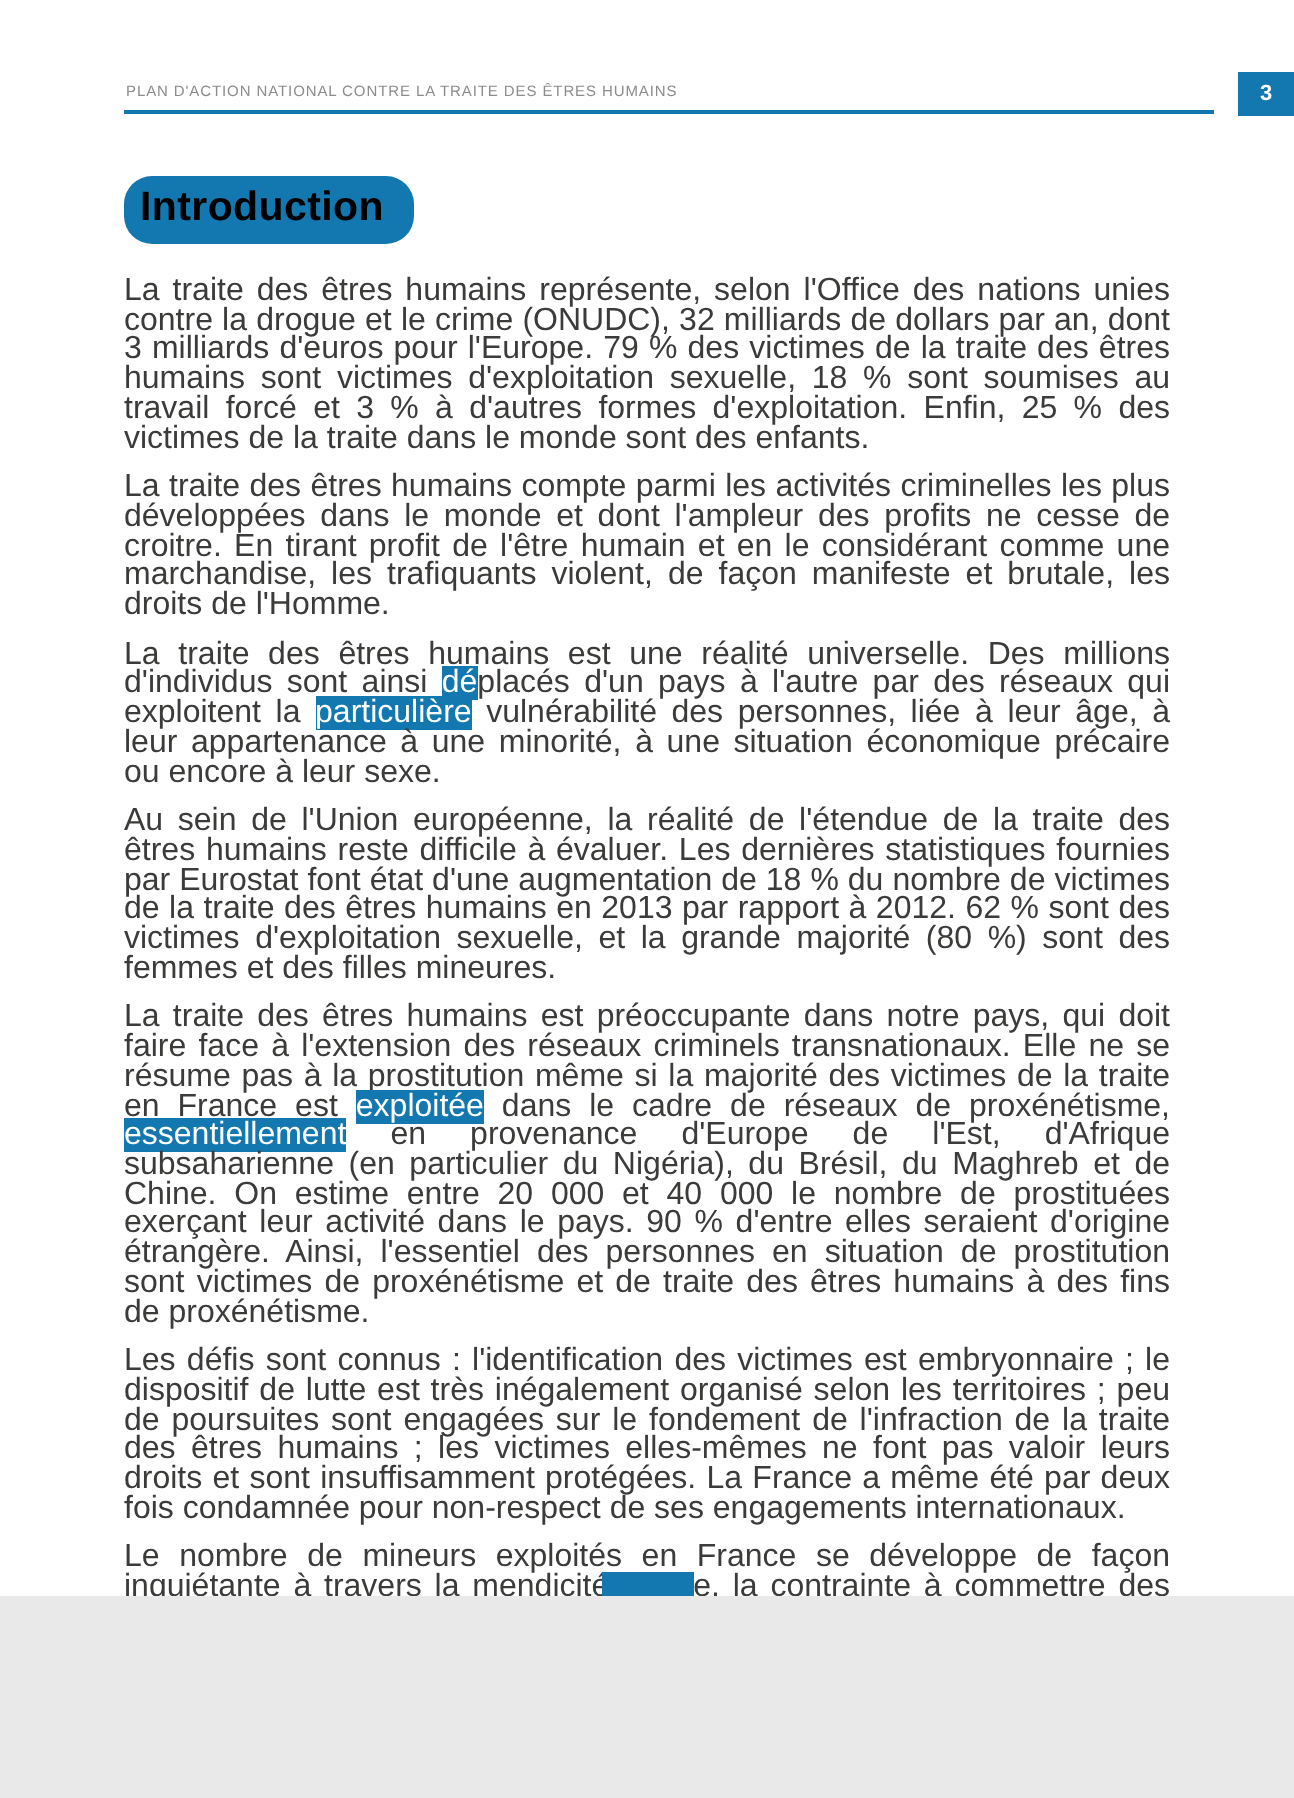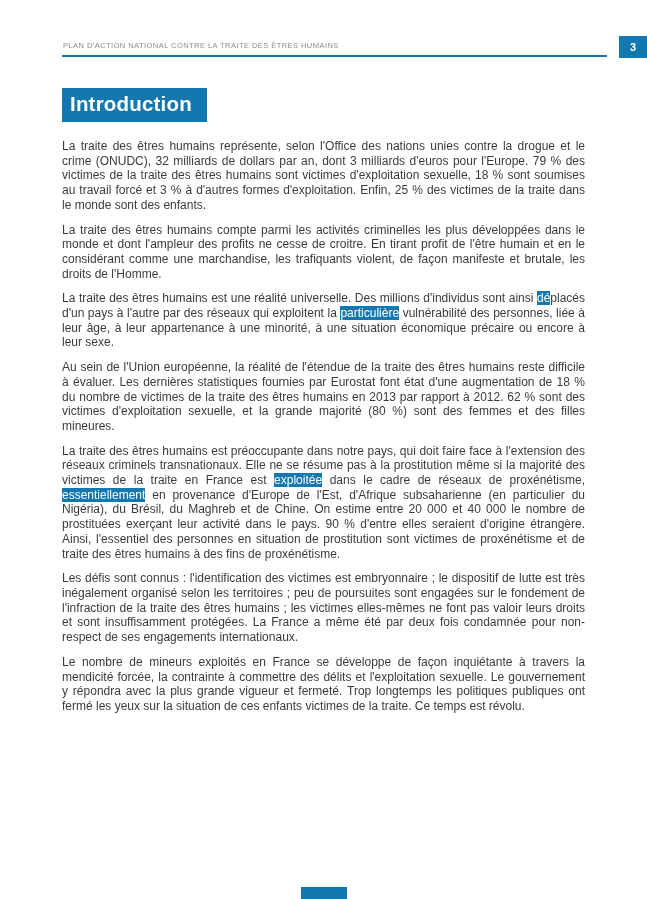--- a/index.html
+++ b/index.html
@@ -1,18 +1,18 @@
 <!DOCTYPE html>
 <html lang="fr" style="--accent: #1478b0;"><head>
 <meta charset="utf-8">
 <style>
   html,body{margin:0;padding:0;background:#e9e9e9;}
   .page{
     position:relative;
-    width:647px;height:899px;
+    width:647px;height:798px;
     background:#ffffff;
     font-family:"Liberation Sans","DejaVu Sans",sans-serif;
     overflow:hidden;
     margin:0 auto;
   }
   .running-title{
     position:absolute;top:41px;left:63px;
     font-size:7.5px;letter-spacing:.45px;
     color:#8c8c8c;
     text-transform:uppercase;
@@ -28,30 +28,31 @@
     width:28px;height:22px;
     background:var(--accent,#1478b0);
     color:#fff;font-size:11px;font-weight:bold;
     display:flex;align-items:center;justify-content:center;
   }
   .section-title{
     position:absolute;top:88px;left:62px;
     margin:0;
     display:inline-block;
     background:var(--accent,#1478b0);
-    color:#ffffff;
+    color:#000000;
     font-size:20.5px;font-weight:bold;
     padding:4px 15px 6px 8px;
     letter-spacing:.2px;
+    border-radius:14px;
   }
   .body-text{
     position:absolute;top:139px;left:62px;
     width:523px;
     color:#3b3b3a;
-    font-size:12px;
+    font-size:16px;
     line-height:14.7px;
     text-align:justify;
     hyphens:auto;
     -webkit-hyphens:auto;
   }
   .body-text p{margin:0 0 10px 0;}
   .hl{
     background:var(--accent,#1478b0);
     color:#fff;
   }

